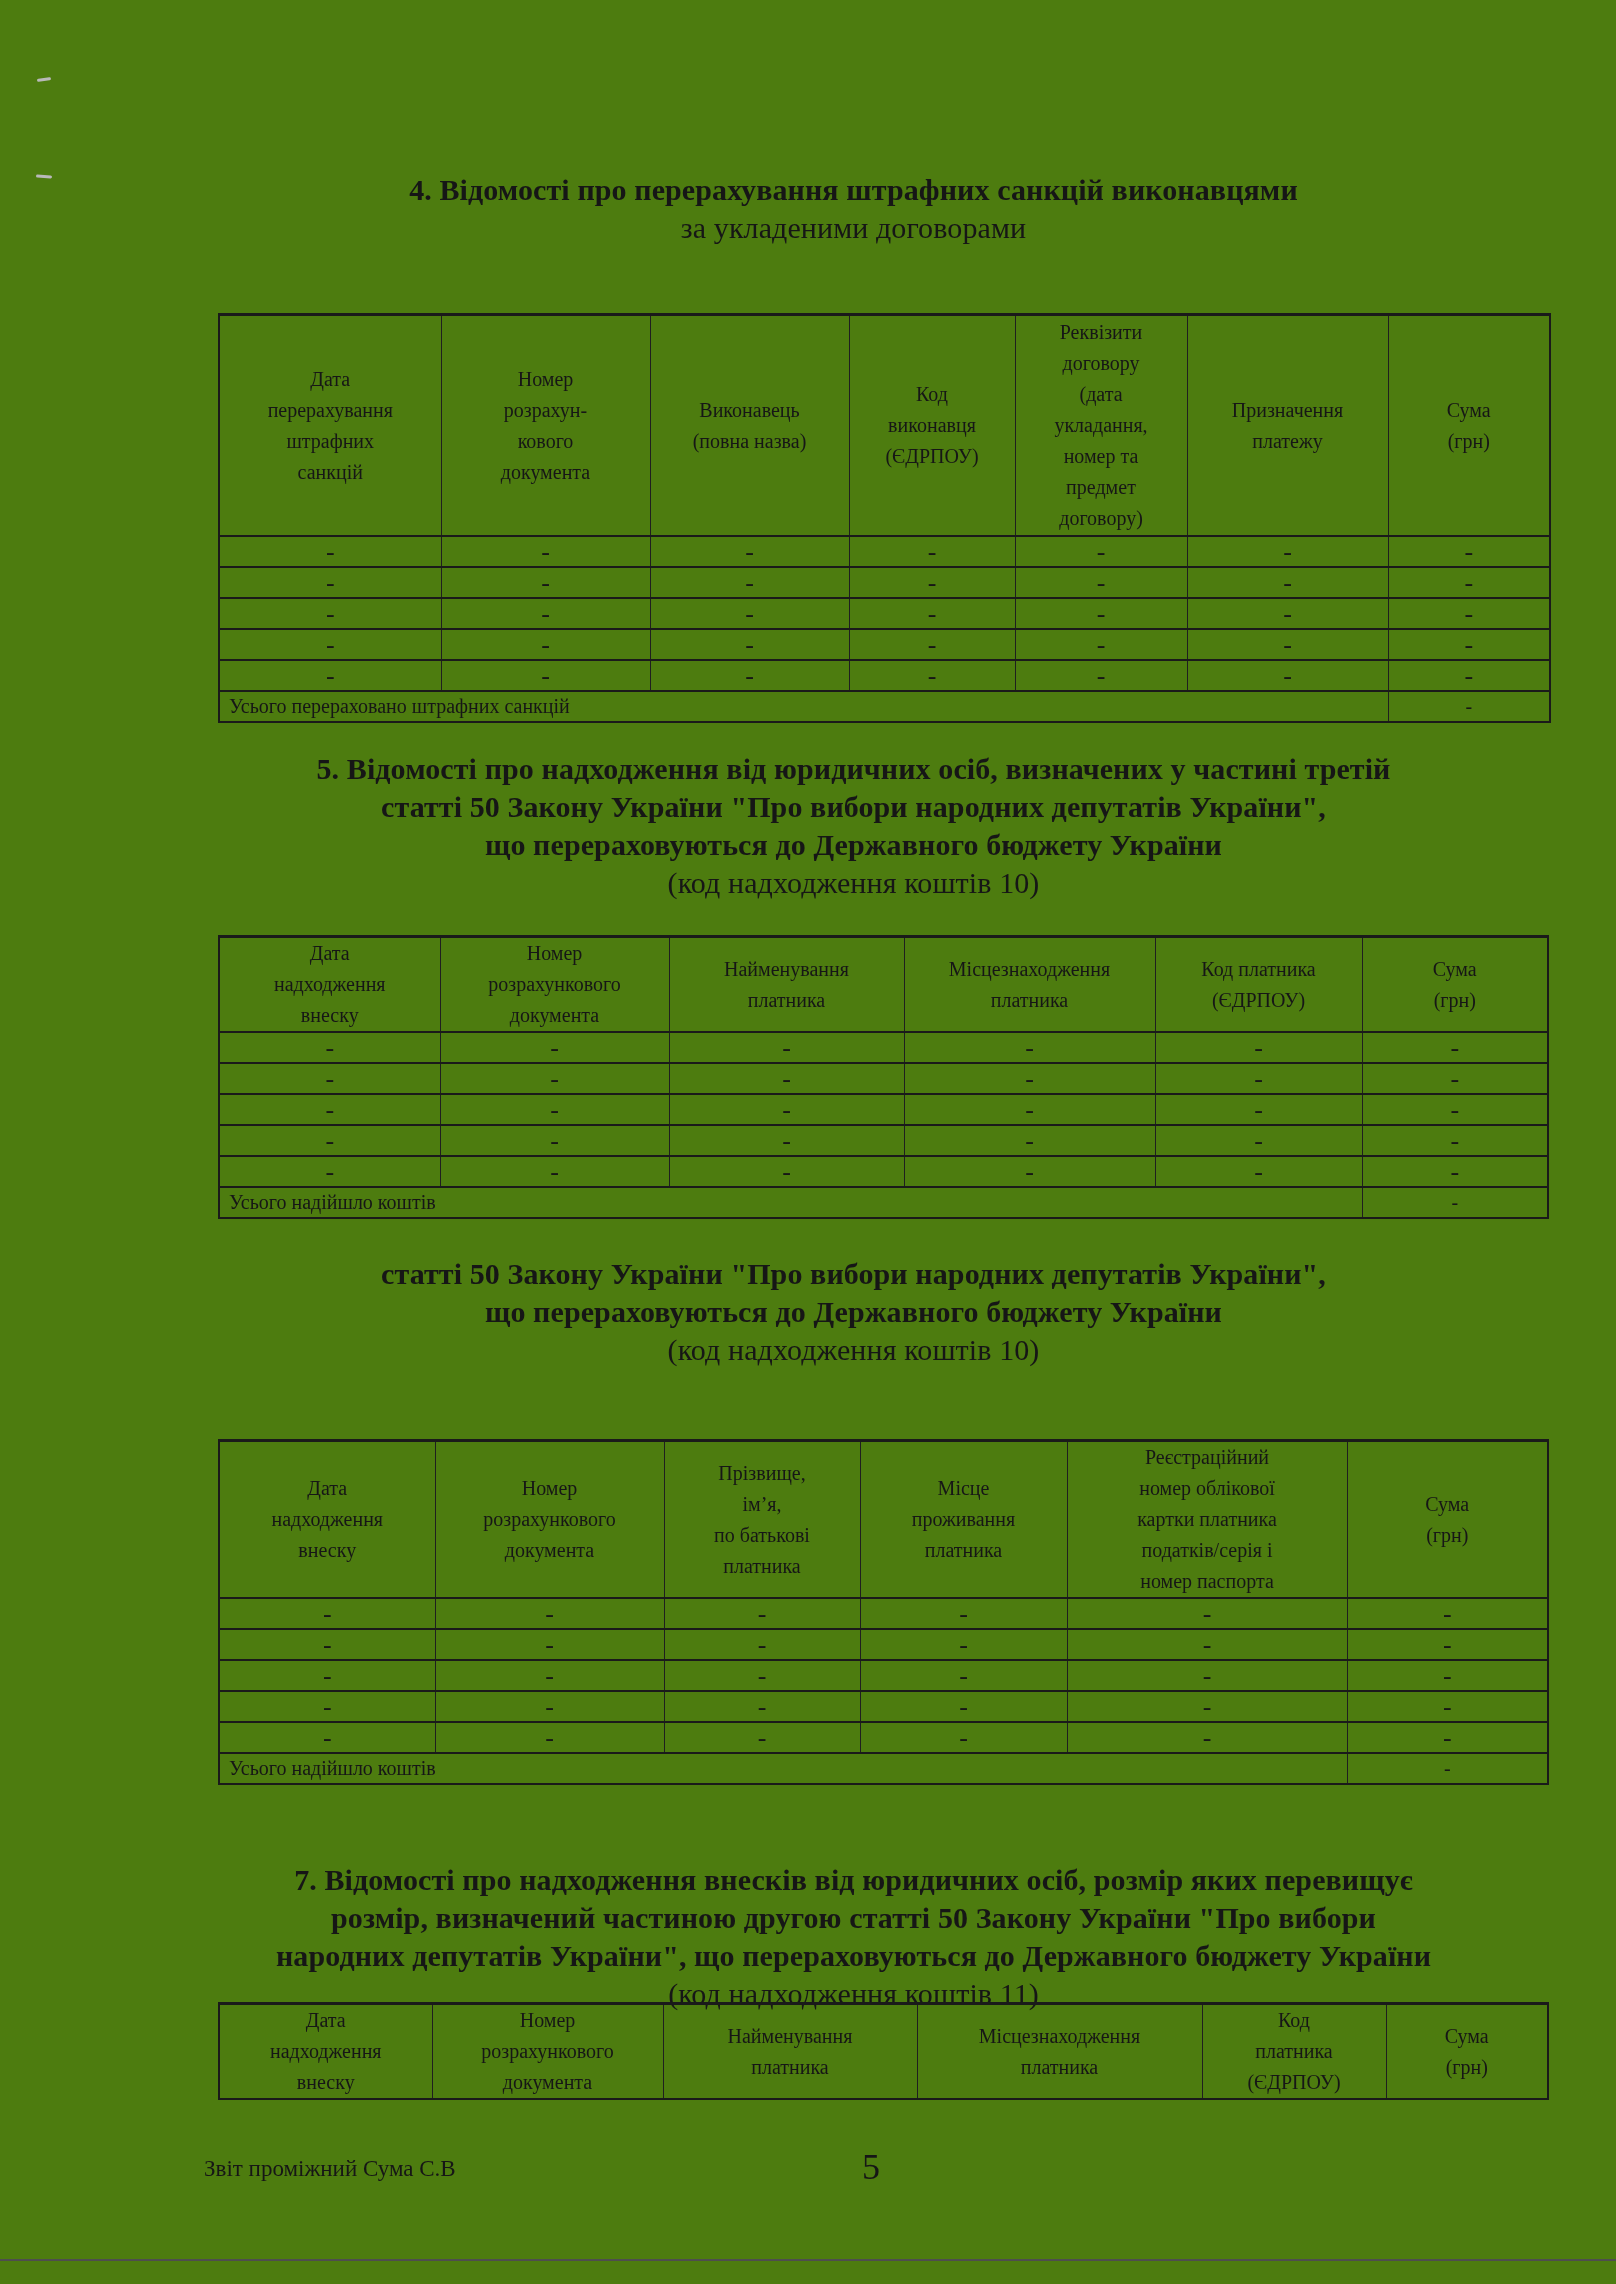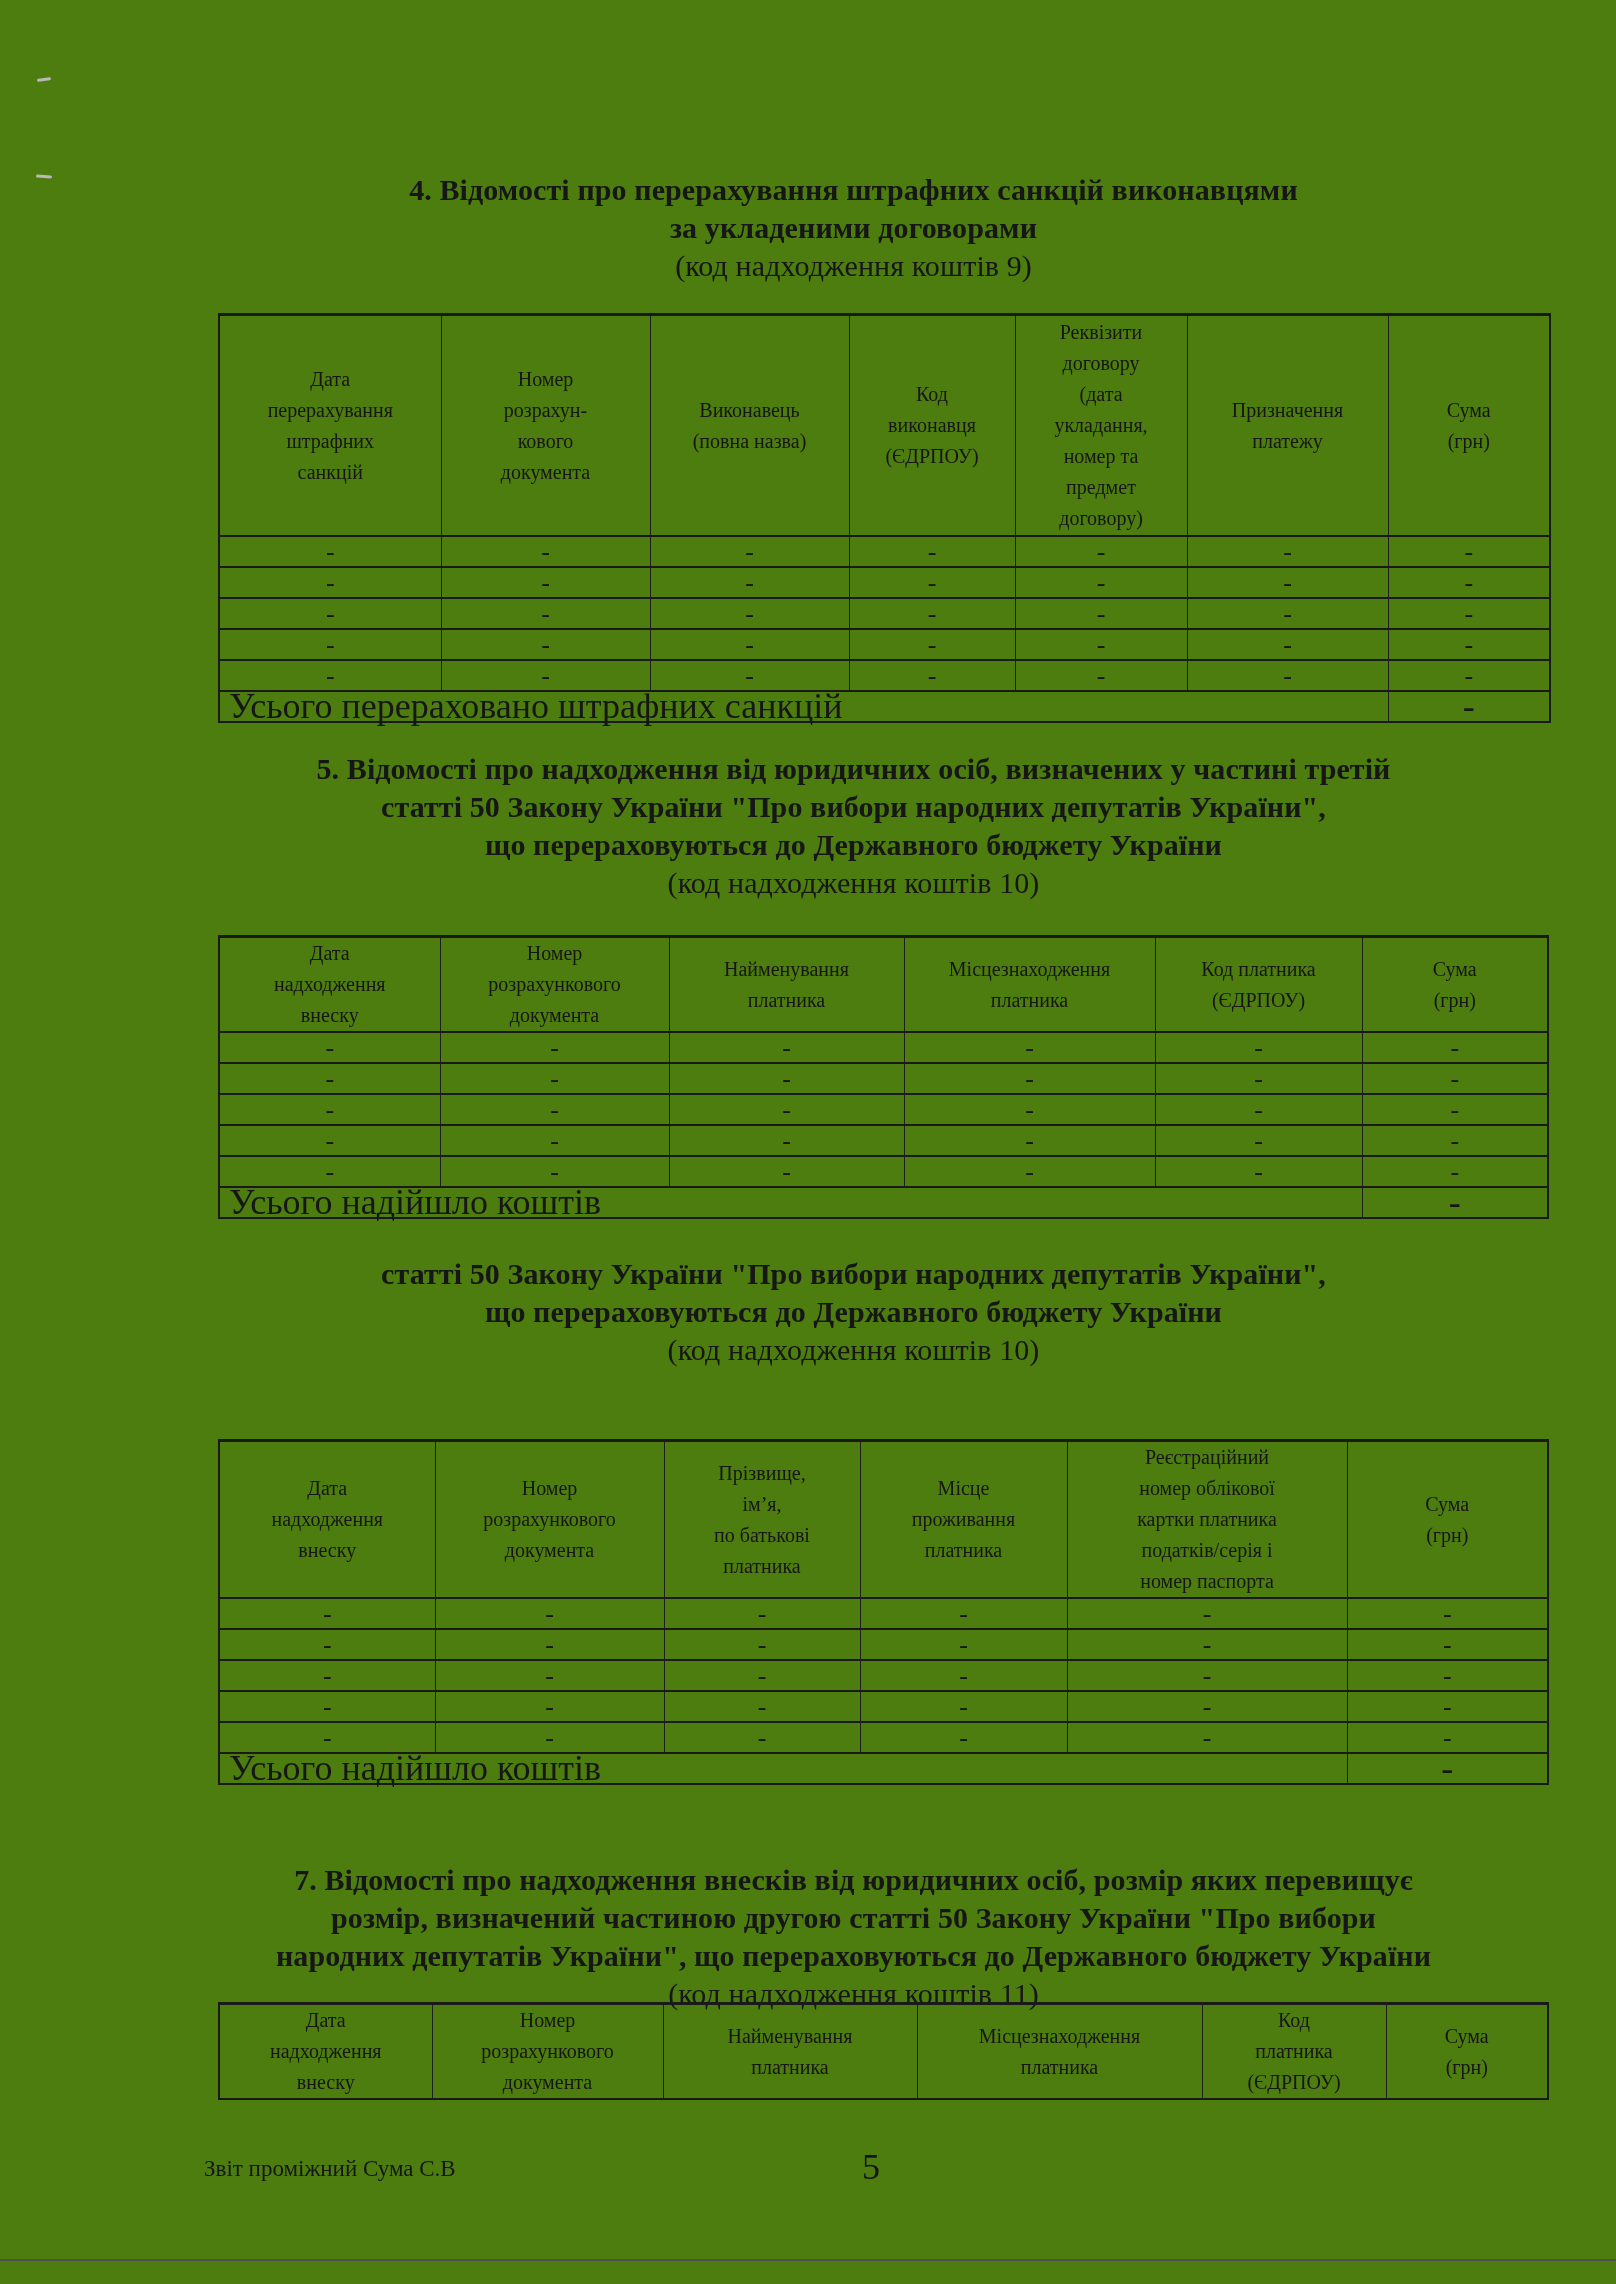--- a/index.html
+++ b/index.html
@@ -32,21 +32,21 @@
     border-top:2.6px solid #1a1a1a;
     text-align:center; vertical-align:middle;
     padding:0;
     font-weight:400;
   }
   table.t th {
     font-size:20px; line-height:31px;
     white-space:pre-line;
   }
   table.t tbody td { height:29px; font-size:26px; line-height:29px; }
-  table.t tfoot td { height:27px; font-size:36px; line-height:29px;margin-left:48px; }
+  table.t tfoot td { height:27px; font-size:20px; line-height:29px;margin-left:48px; }
   table.t tfoot td.total-label { text-align:left; padding-left:9px; }
 
   .t4 { top:313px; }  .t4 th { height:219px; }
   .t5 { top:935px; } .t5 th { height:93px; }
   .t6 { top:1439px; } .t6 th { height:154px; }
   .t7 { top:2002px; } .t7 th { height:89px; }
 
   .t4-title { top:171px; }
   .t5-title { top:750px; }
   .t6-title { top:1255px; }
@@ -73,21 +73,20 @@
 <body>
 
 <div class="page">
 
   <span class="artifact a1"></span>
   <span class="artifact a2"></span>
 
   <div class="sec-title t4-title">
     <span class="tl">4. Відомості про перерахування штрафних санкцій виконавцями</span>
     <span class="tl">за укладеними договорами</span>
-    <span class="tl">(код надходження коштів 9)</span>
   </div>
   <table class="t t4">
     <colgroup>
       <col style="width:222px">
         <col style="width:209px">
         <col style="width:199px">
       <col style="width:166px">
         <col style="width:172px">
         <col style="width:201px">
       <col style="width:162px">

